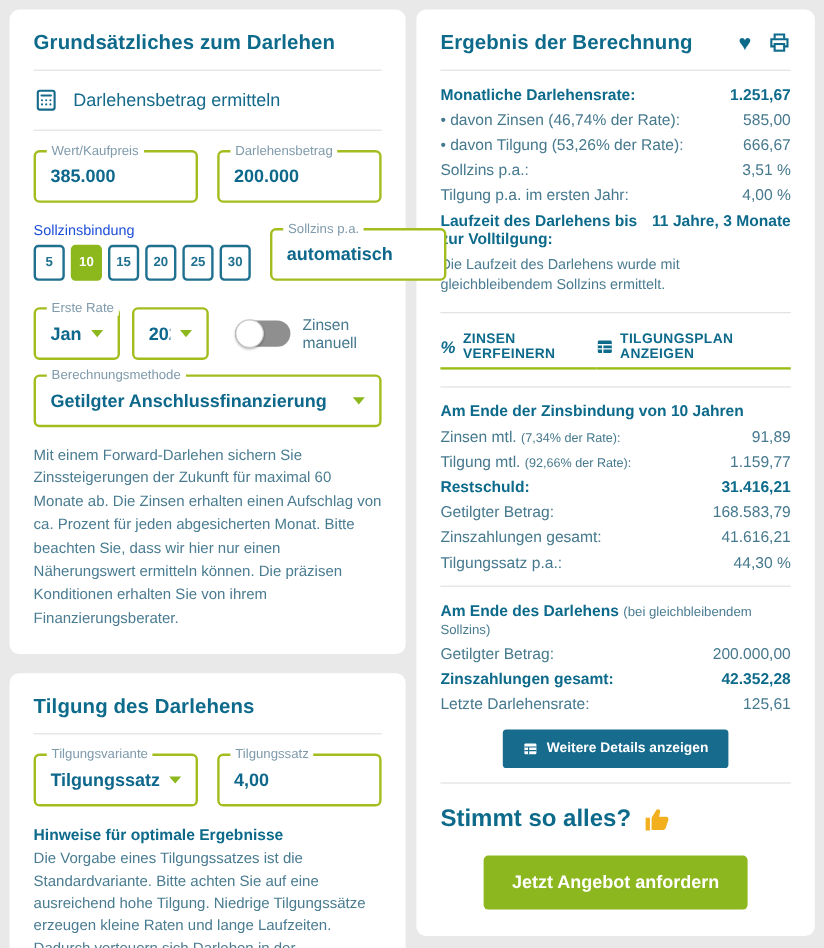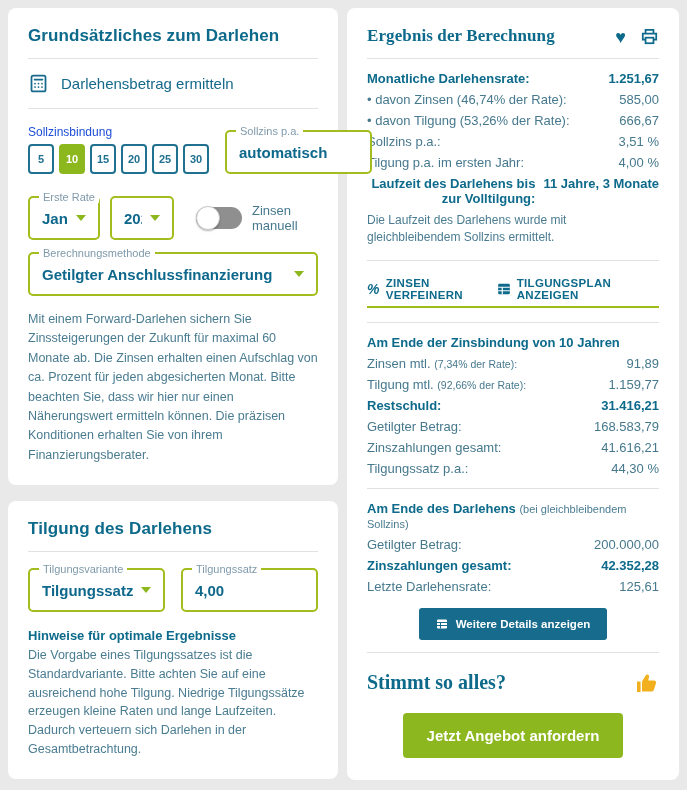--- a/index.html
+++ b/index.html
@@ -56,43 +56,43 @@
   .fbox.year  { flex: 0 0 64px; }
   .toggle { width: 46px; height: 22px; border-radius: 11px; background: #8f8f8f; position: relative; cursor: pointer; margin-left: 12px; flex: none; }
   .toggle .knob { position: absolute; left: 0; top: -1px; width: 24px; height: 24px; border-radius: 50%; background: #fff; border: 1px solid #c9c9c9; box-shadow: 0 1px 2px rgba(0,0,0,.3); }
   .toggle-label { font-size: 13px; color: #46798e; }
 
   .info-p { font-size: 12.5px; line-height: 1.55; color: #4a7c91; margin-top: 14px; }
   .hint-title { font-size: 13px; font-weight: 700; color: #0d6a8b; margin-top: 16px; }
   .hint-text { font-size: 12.5px; line-height: 1.5; color: #4a7c91; margin-top: 3px; }
 
   
-  .res-head { display: flex; align-items: flex-end; font-family: Liberation Serif, serif; }
+  .res-head { display: flex; align-items: flex-start; }
   .res-head h2 { flex: 1; }
   .head-icons { display: flex; align-items: center; gap: 14px; }
   .heart { color: #0d6a8b; font-size: 18px; line-height: 1; cursor: pointer; }
   .icon-btn { cursor: pointer; display: flex; }
 
-  .rrow { display: flex; justify-content: space-between; align-items: baseline; font-size: 13px; color: #46798e; margin: 6px 0; text-align: right; }
+  .rrow { display: flex; justify-content: space-between; align-items: baseline; font-size: 13px; color: #46798e; margin: 6px 0; }
   .rrow .rlabel { padding-right: 8px; }
   .rrow .rvalue { white-space: nowrap; }
   .rrow.bold { color: #0d6a8b; font-weight: 700; }
   .rrow small { font-size: 10.5px; }
   .res-note { font-size: 12px; color: #4a7c91; margin-top: 2px; line-height: 1.4; }
 
   .links-row { display: flex; justify-content: space-around; align-items: center; margin: 16px 0 14px 0; }
   .ulink { display: flex; align-items: center; gap: 6px; color: #0d6a8b; font-size: 11.5px; font-weight: 700; letter-spacing: .3px; border-bottom: 2px solid #9cbd17; padding-bottom: 5px; cursor: pointer; }
   .pct { font-size: 14px; font-weight: 700; color: #0d6a8b; font-style: italic; }
 
   .sub-title { font-size: 13px; font-weight: 700; color: #0d6a8b; margin: 12px 0 6px 0; }
   .sub-title small { font-weight: 400; font-size: 11px; color: #4a7c91; }
 
   .details-btn { margin: 14px auto 6px auto; display: flex; align-items: center; gap: 8px; background: #176b8c; border: none; border-radius: 3px; color: #fff; font-family: inherit; font-size: 11.5px; font-weight: 700; padding: 10px 17px; cursor: pointer; }
 
-  .confirm-row { display: flex; align-items: center; justify-content: space-between; gap: 10px; margin: 18px 0 4px 0; font-family: Liberation Serif, serif; }
+  .confirm-row { display: flex; align-items: center; justify-content: flex-start; gap: 10px; margin: 18px 0 4px 0; }
   .confirm-row .txt { font-size: 20px; font-weight: 700; color: #0d6a8b; }
 
   .cta-btn { display: block; margin: 18px auto 2px auto; background: #8db71e; border: none; border-radius: 4px; color: #fff; font-family: inherit; font-size: 15px; font-weight: 700; padding: 14px 24px; cursor: pointer; }
 </style>
 </head>
 <body>
 
 <div class="page">
 
   <div class="col-left">
@@ -106,20 +106,30 @@
           <svg width="21" height="21" viewBox="0 0 24 24" fill="none" stroke="#15698a" stroke-width="2" stroke-linecap="round">
             <rect x="4" y="3" width="16" height="18" rx="2"></rect>
             <path d="M7.5 7.5h9"></path>
             <path d="M8 12h.01M12 12h.01M16 12h.01M8 16h.01M12 16h.01M16 16h.01"></path>
           </svg>
         </span>
         <span>Darlehensbetrag ermitteln</span>
       </div>
       <div class="hr"></div>
 
+      <div class="frow2">
+        <div class="fbox">
+          <span class="flabel">Wert/Kaufpreis</span>
+          <input value="385.000" style="">
+        </div>
+        <div class="fbox">
+          <span class="flabel">Darlehensbetrag</span>
+          <input value="200.000" style="">
+        </div>
+      </div>
 
       <div class="frow2" style="align-items:flex-end;">
         <div style="flex:1;">
           <div class="mini-label">Sollzinsbindung</div>
           <div class="chips">
             <button class="chip">5</button>
             <button class="chip selected">10</button>
             <button class="chip">15</button>
             <button class="chip">20</button>
             <button class="chip">25</button>

